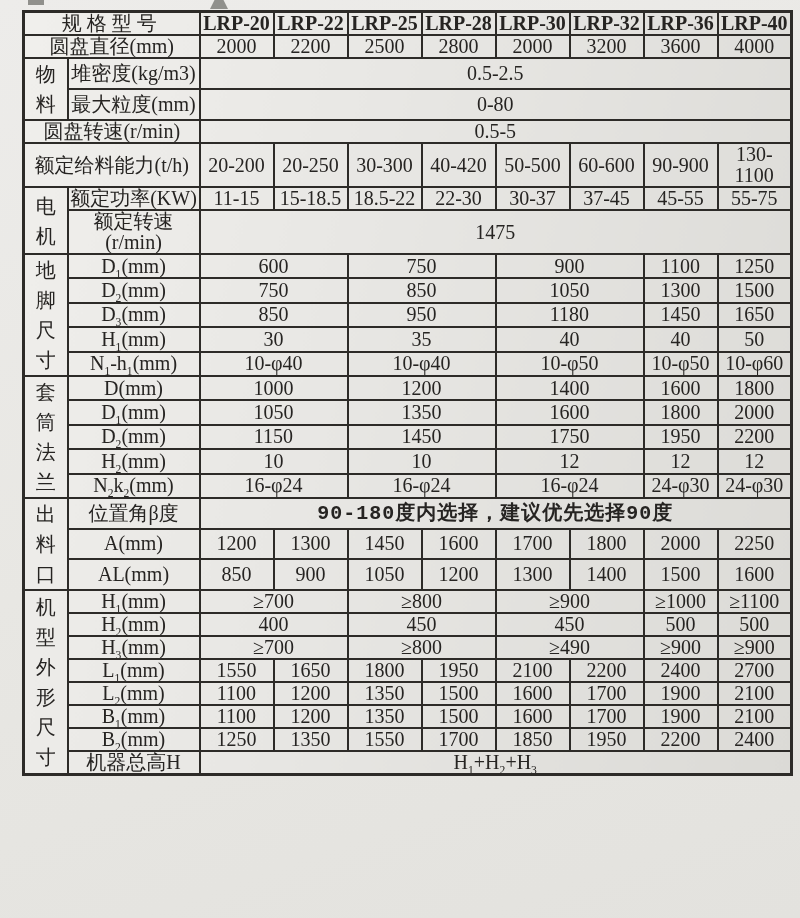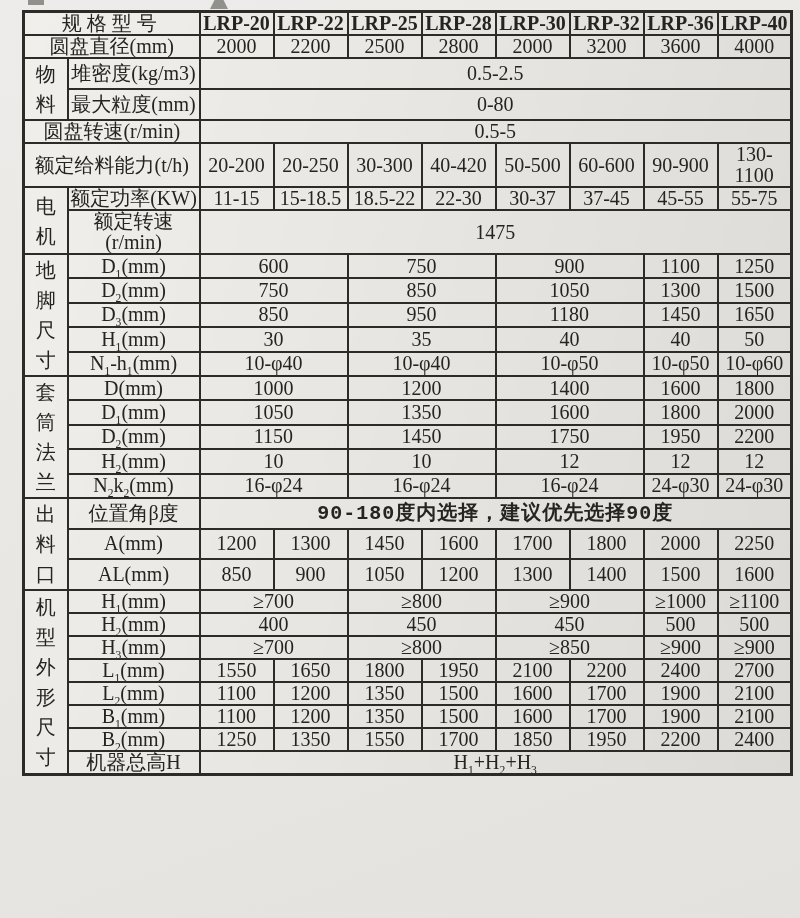--- a/index.html
+++ b/index.html
@@ -240,21 +240,21 @@
         <td class="value-cell" colspan="2">400</td>
         <td class="value-cell" colspan="2">450</td>
         <td class="value-cell" colspan="2">450</td>
         <td class="value-cell">500</td>
         <td class="value-cell">500</td>
       </tr>
       <tr>
         <td class="label-cell">H<sub>3</sub>(mm)</td>
         <td class="value-cell" colspan="2">≥700</td>
         <td class="value-cell" colspan="2">≥800</td>
-        <td class="value-cell" colspan="2">≥850</td>
+        <td class="value-cell" colspan="2">≥490</td>
         <td class="value-cell">≥900</td>
         <td class="value-cell">≥900</td>
       </tr>
       <tr>
         <td class="label-cell">L<sub>1</sub>(mm)</td>
         <td class="value-cell">1550</td>
         <td class="value-cell">1650</td>
         <td class="value-cell">1800</td>
         <td class="value-cell">1950</td>
         <td class="value-cell">2100</td>

